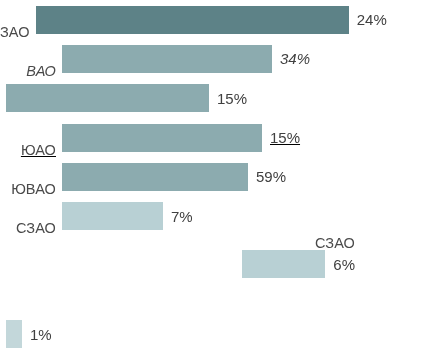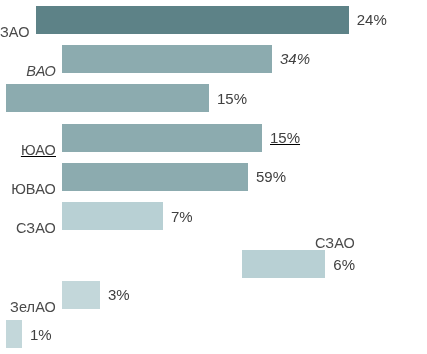--- a/index.html
+++ b/index.html
@@ -105,26 +105,19 @@
         <div class="value-label">7%</div>
       </div>
     </div>
     <div class="bar-row" style="top: 235.8px; flex-direction: column;">
       <div class="cat-label">СЗАО</div>
       <div class="bar-wrap">
         <div class="bar" style="width: 83px; background: rgb(184, 208, 212);"></div>
         <div class="value-label">6%</div>
       </div>
     </div>
-    <div class="bar-row" style="top: 275.1px;">
-      <div class="cat-label">ЗелАО</div>
-      <div class="bar-wrap">
-        <div class="bar" style="width: 38px; background: rgb(195, 215, 218);"></div>
-        <div class="value-label">3%</div>
-      </div>
-    </div>
     <div class="bar-row" style="top: 314.4px;">
       <div class="bar-wrap">
         <div class="bar" style="width: 16px; background: rgb(195, 215, 218);"></div>
         <div class="value-label">1%</div>
       </div>
     </div>
   </div>
 
 </body></html>

